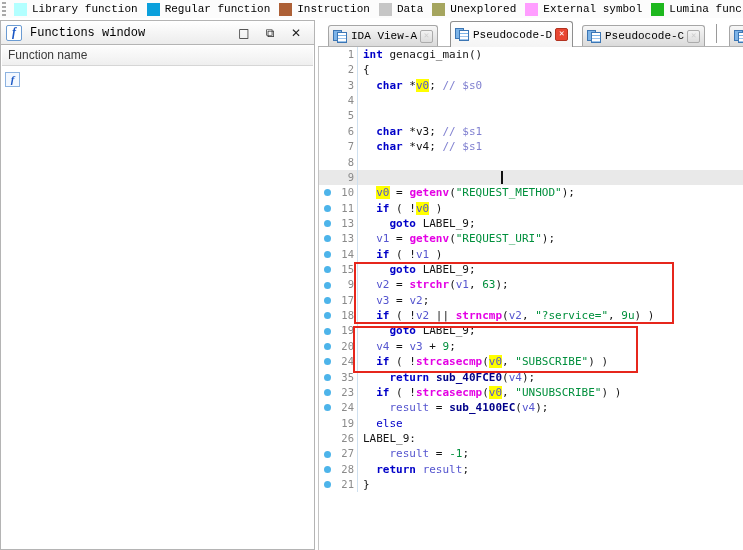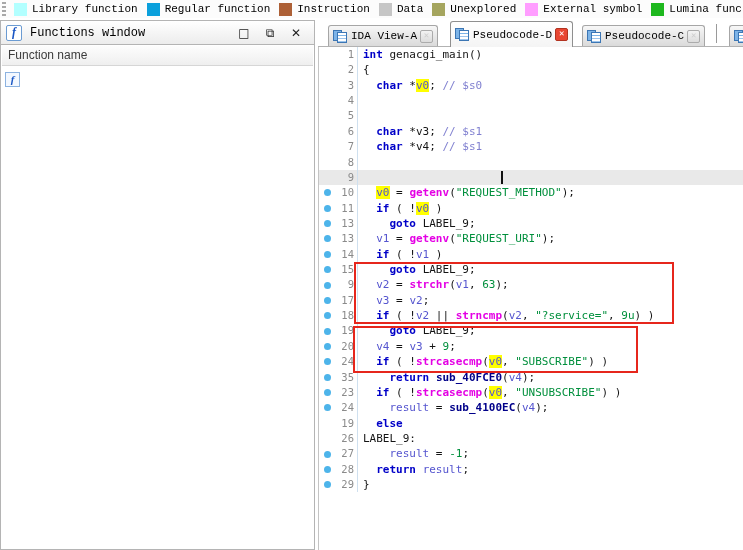--- a/index.html
+++ b/index.html
@@ -313,21 +313,21 @@
         <div class="code-line">
           <span class="dot-cell">
             <span class="dot"></span>
           </span>
           <span class="num-cell">24</span>
           <span class="code-text"><span style="color: rgb(20, 20, 20);">    </span><span style="color: rgb(85, 85, 207);">result</span><span style="color: rgb(20, 20, 20);"> = </span><span style="color: rgb(0, 0, 138); font-weight: bold;">sub_4100EC</span><span style="color: rgb(20, 20, 20);">(</span><span style="color: rgb(85, 85, 207);">v4</span><span style="color: rgb(20, 20, 20);">);</span></span>
         </div>
         <div class="code-line">
           <span class="dot-cell"></span>
           <span class="num-cell">19</span>
-          <span class="code-text"><span style="color: rgb(20, 20, 20);">  </span><span style="color: rgb(0, 0, 200); font-weight: bold;">else</span></span>
+          <span class="code-text"><span style="color: rgb(20, 20, 20);">  </span><span style="color: rgb(0, 0, 200); font-weight: normal;">else</span></span>
         </div>
         <div class="code-line">
           <span class="dot-cell"></span>
           <span class="num-cell">26</span>
           <span class="code-text"><span style="color: rgb(20, 20, 20);">LABEL_9</span><span style="color: rgb(20, 20, 20);">:</span></span>
         </div>
         <div class="code-line">
           <span class="dot-cell">
             <span class="dot"></span>
           </span>
@@ -338,21 +338,21 @@
           <span class="dot-cell">
             <span class="dot"></span>
           </span>
           <span class="num-cell">28</span>
           <span class="code-text"><span style="color: rgb(20, 20, 20);">  </span><span style="color: rgb(0, 0, 200); font-weight: bold;">return</span><span style="color: rgb(20, 20, 20);"> </span><span style="color: rgb(85, 85, 207);">result</span><span style="color: rgb(20, 20, 20);">;</span></span>
         </div>
         <div class="code-line">
           <span class="dot-cell">
             <span class="dot"></span>
           </span>
-          <span class="num-cell">29</span>
+          <span class="num-cell">21</span>
           <span class="code-text"><span style="color: rgb(20, 20, 20);">}</span></span>
         </div>
         <div class="anno-box" style="left: 35px; top: 215px; width: 320px; height: 62px; border-color: rgb(230, 38, 28);"></div>
         <div class="anno-box" style="left: 34px; top: 279px; width: 285px; height: 47px; border-color: rgb(230, 38, 28);"></div>
         <div class="caret" style="left: 182px; top: 124.38px;"></div>
       </div>
   </div>
 
 </div>
 

